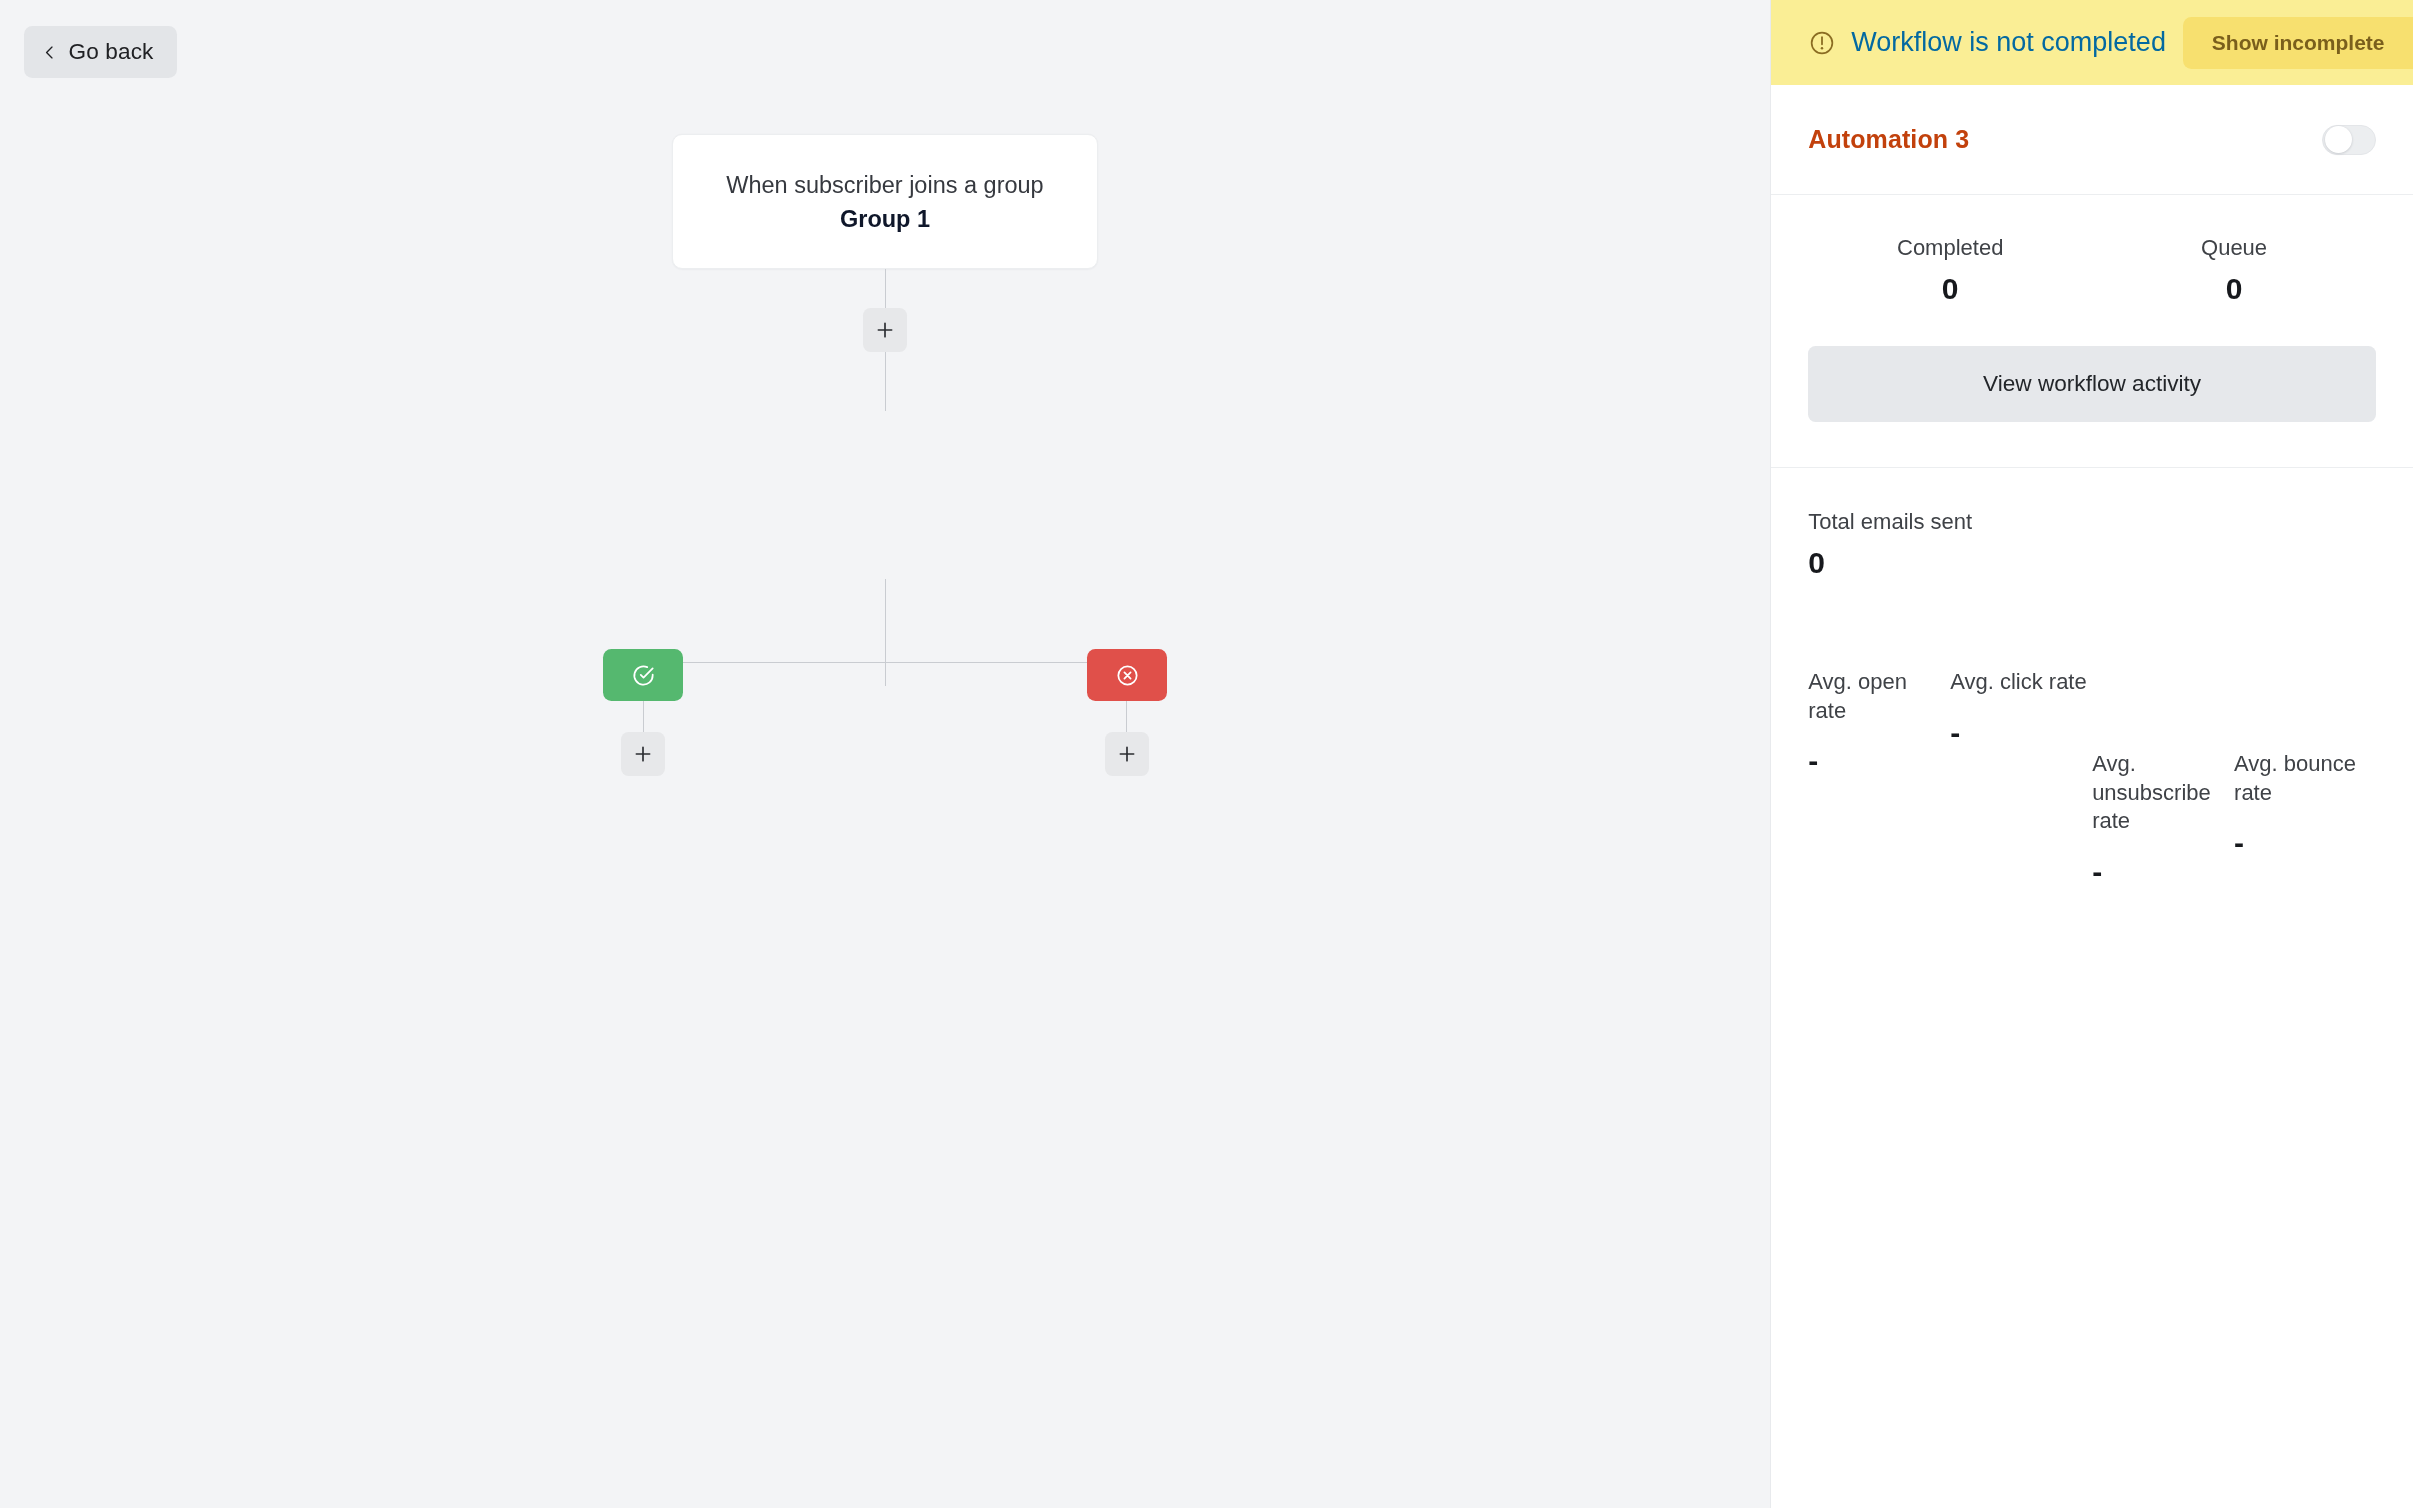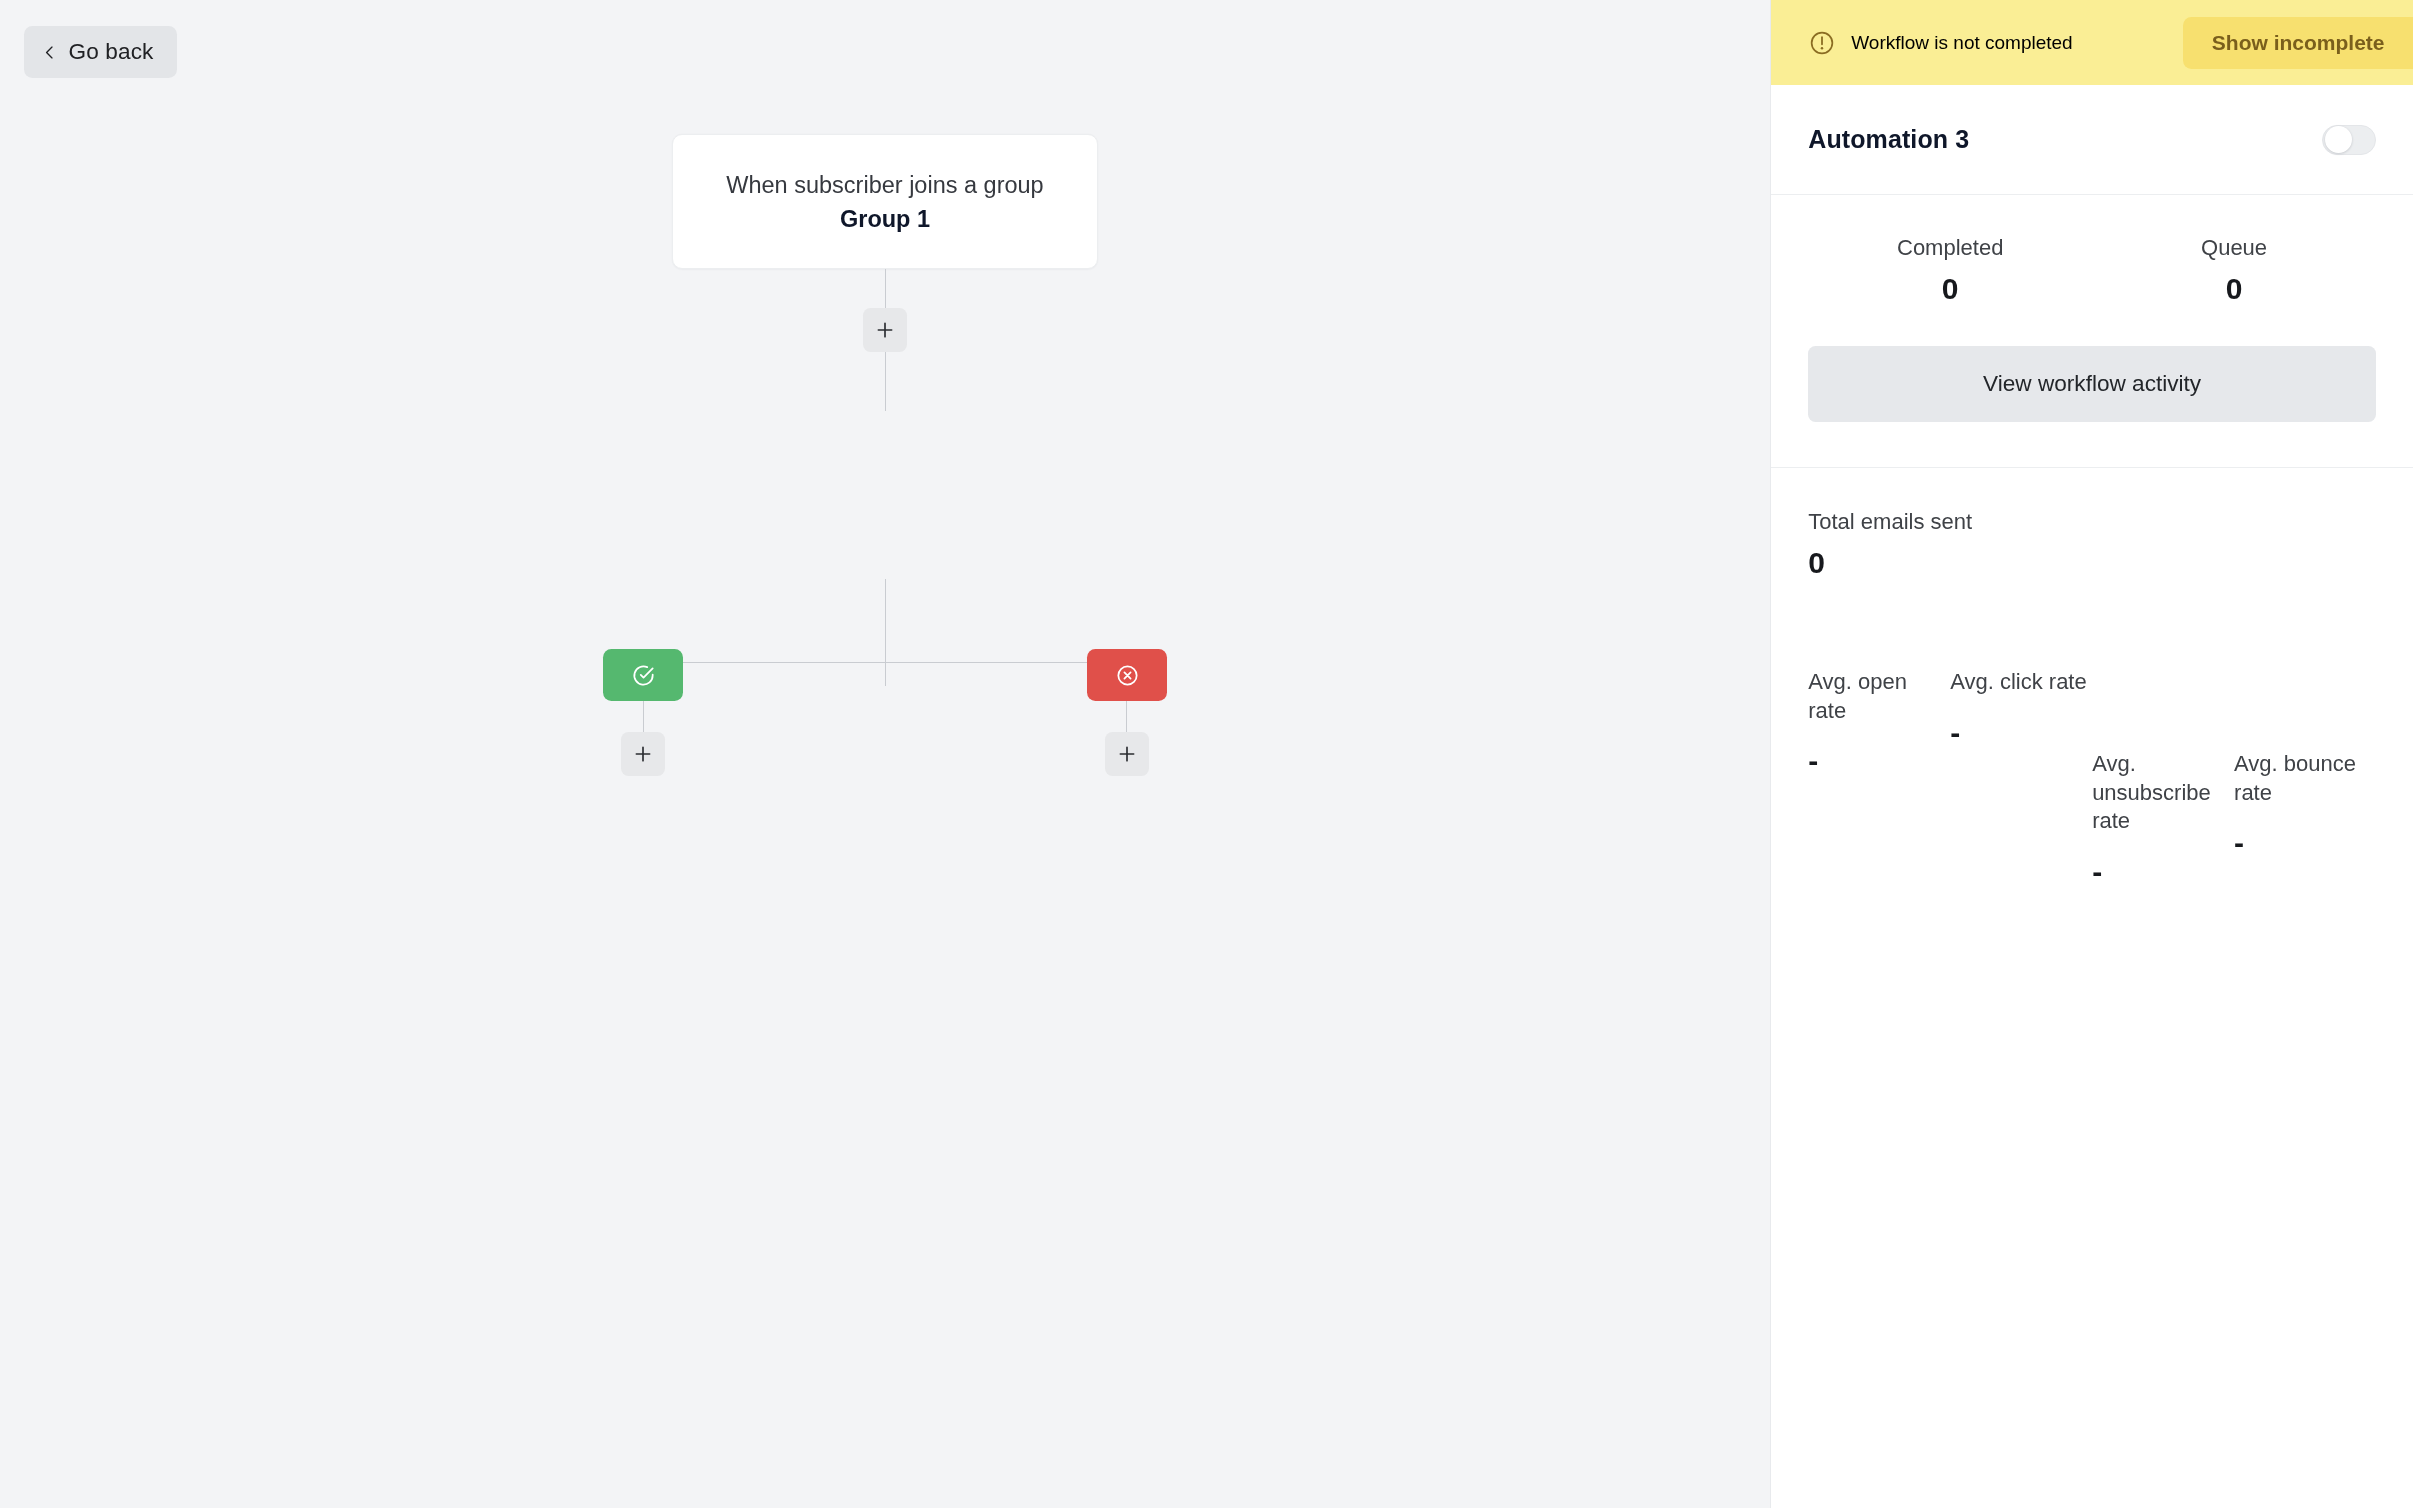--- a/index.html
+++ b/index.html
@@ -155,22 +155,22 @@
     height: 85px;
     background: #faee95;
     display: flex;
     align-items: center;
     padding-left: 37px;
     padding-right: 0;
     gap: 0;
   }
   .banner-icon { flex: none; display: block; width: 28px; height: 28px; }
   .banner-text {
-    font-size: 19px;
-    color: #000000;
+    font-size: 27px;
+    color: #0369a1;
     margin-left: 15px;
     white-space: nowrap;
   }
   .banner-btn {
     margin-left: auto;
     height: 52px;
     padding: 0 28.5px;
     background: #f7e06f;
     border: none;
     border-radius: 8.4px 0 0 8.4px;
@@ -192,21 +192,21 @@
 
   .title-row {
     height: 110px;
     display: flex;
     align-items: center;
     justify-content: space-between;
   }
   .panel-title {
     font-size: 25px;
     font-weight: 700;
-    color: #0f172a;
+    color: #c2410c;
     letter-spacing: 0.1px;
   }
   .toggle {
     width: 54px;
     height: 30px;
     border-radius: 15px;
     background: #eceef0;
     border: 0.8px solid #e4e6e9;
     position: relative;
     cursor: pointer;

